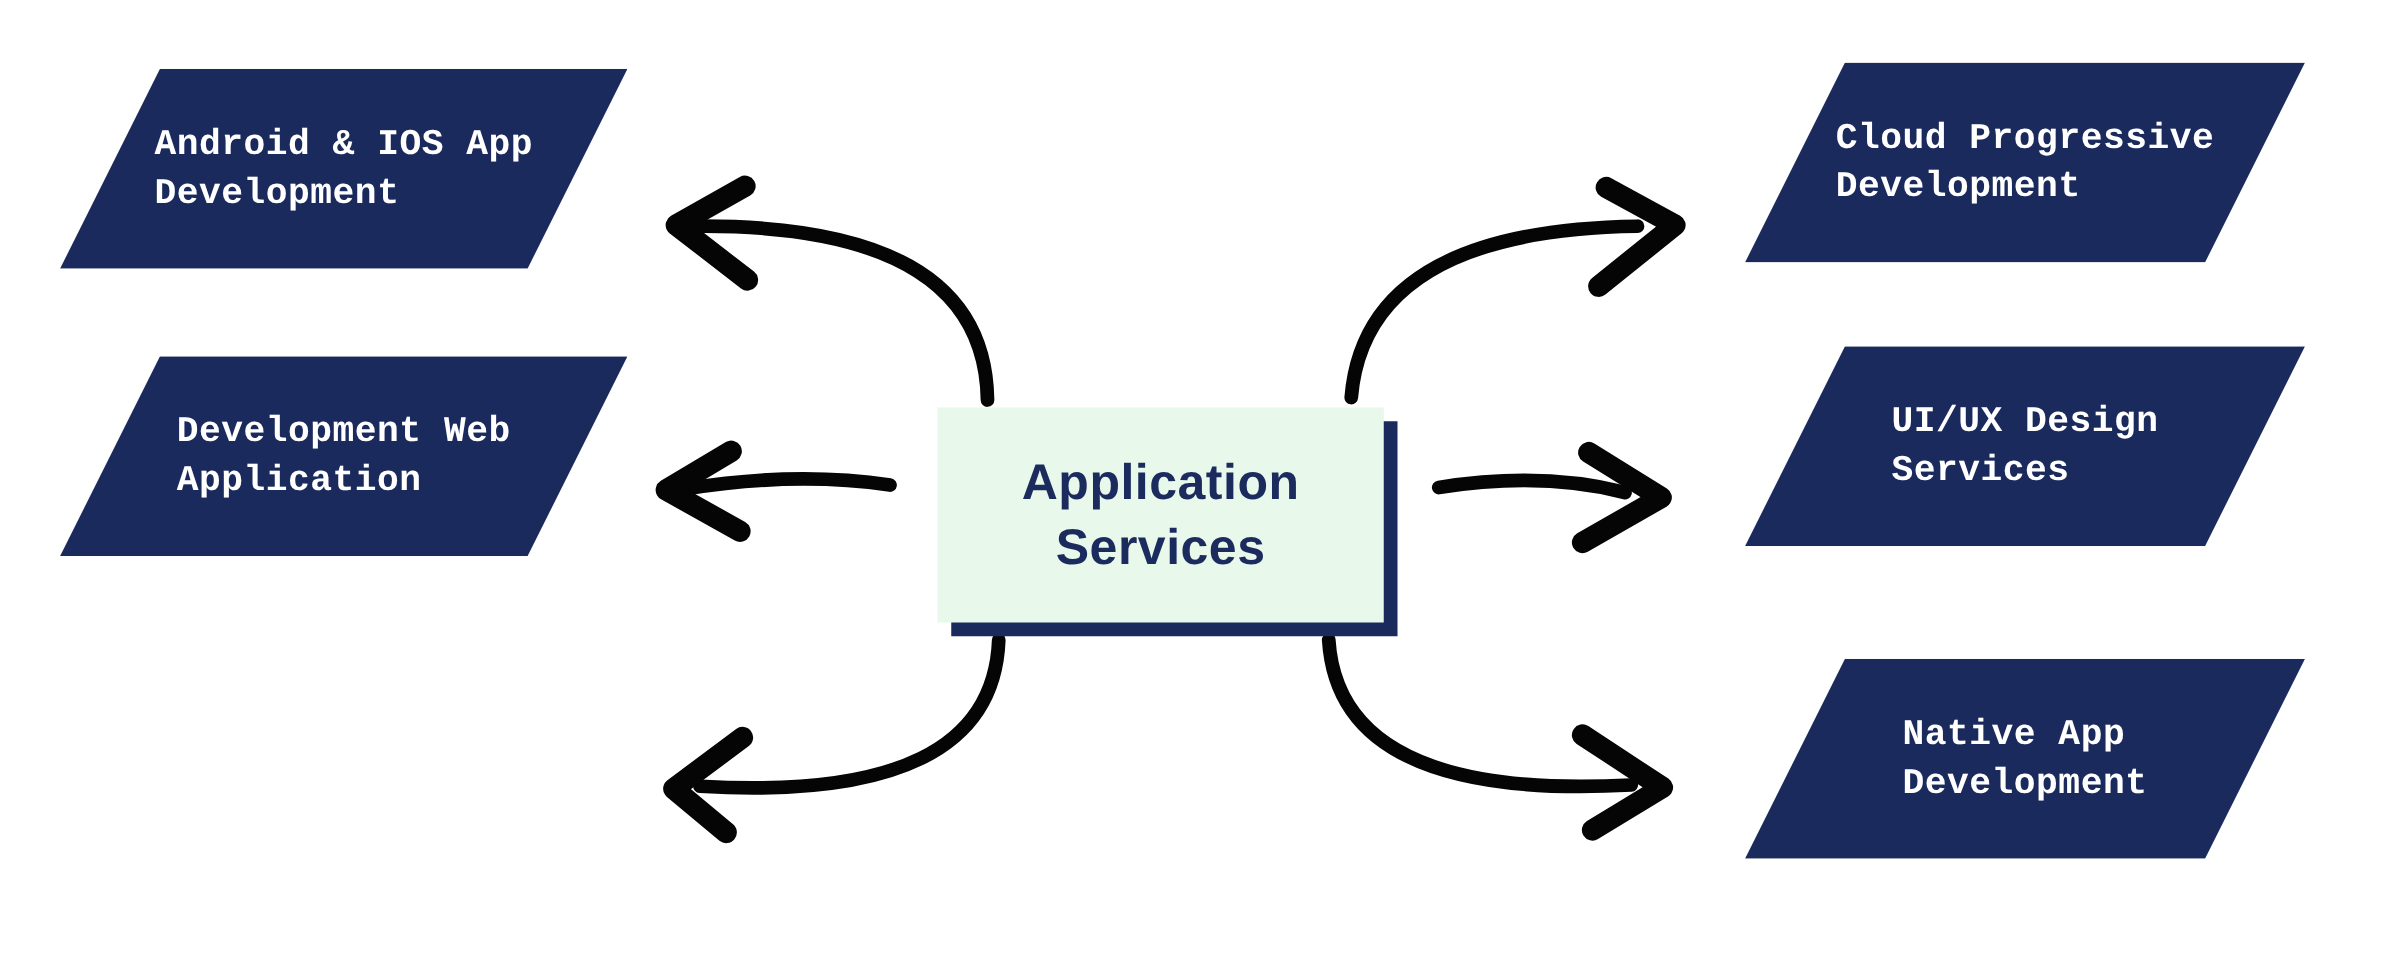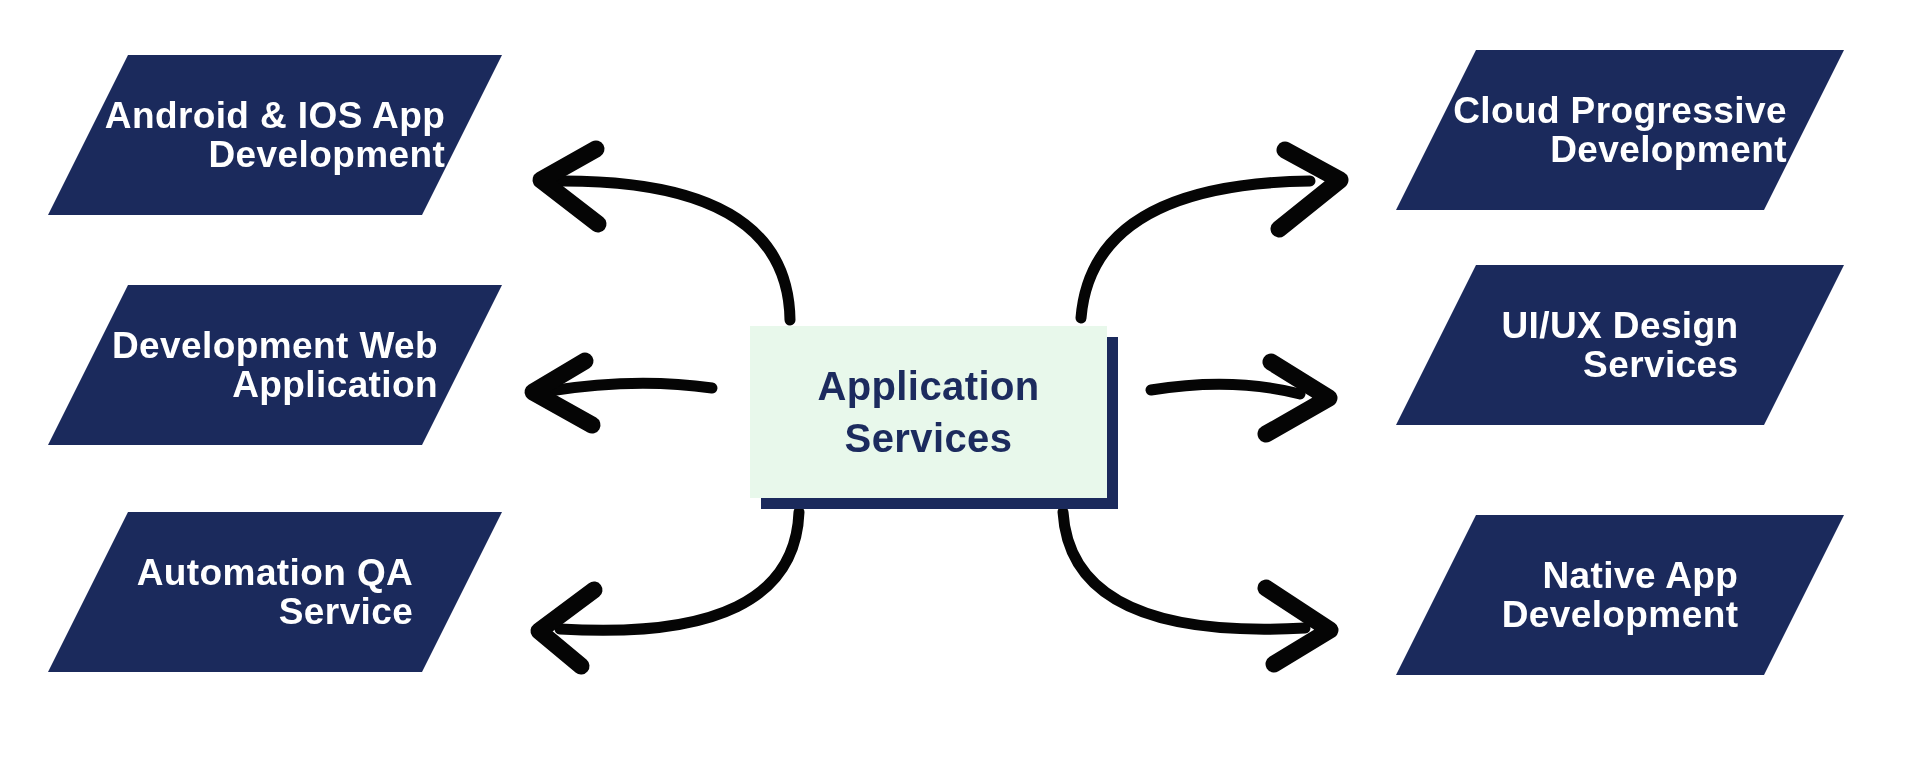--- a/index.html
+++ b/index.html
@@ -32,22 +32,22 @@
   .node{
     position:absolute;height:160px;
     background:var(--node-fill);
     clip-path:polygon(80px 0%, 100% 0%, calc(100% - 80px) 100%, 0% 100%);
     display:flex;align-items:center;justify-content:center;
   }
   .node.left{left:48px;width:454px;}
   .node.right{left:1396px;width:448px;}
   .node-label{
     color:var(--node-text);
-    font-size:37px;font-weight:700;line-height:39px;
-    text-align:right;white-space:pre-line;letter-spacing:0.4px;
+    font-size:29px;font-weight:700;line-height:39px;
+    text-align:left;white-space:pre-line;letter-spacing:0.4px;font-family:Liberation Mono, monospace;
   }
   .center-node{
     position:absolute;left:750px;top:326px;width:357px;height:172px;
     background:var(--center-fill);
     box-shadow:11px 11px 0 var(--center-shadow);
     display:flex;align-items:center;justify-content:center;
   }
   .center-label{
     color:var(--center-text);
     font-size:40px;font-weight:700;line-height:52px;
@@ -89,36 +89,32 @@
   <div class="node left" style="top:55px">
     <span class="node-label">Android &amp; IOS App
 Development</span>
   </div>
 
   <div class="node left" style="top:285px">
     <span class="node-label">Development Web
 Application</span>
   </div>
 
-  <div class="node left" style="top:512px">
-    <span class="node-label">Automation QA
-Service</span>
-  </div>
 
   <div class="node right" style="top:50px">
     <span class="node-label">Cloud Progressive
 Development</span>
   </div>
 
-  <div class="node right" style="top:265px">
+  <div class="node right" style="top:277px">
     <span class="node-label">UI/UX Design
 Services</span>
   </div>
 
-  <div class="node right" style="top:515px">
+  <div class="node right" style="top:527px">
     <span class="node-label">Native App
 Development</span>
   </div>
 
   <div class="center-node">
     <span class="center-label">Application
 Services</span>
   </div>
 
 </div>

